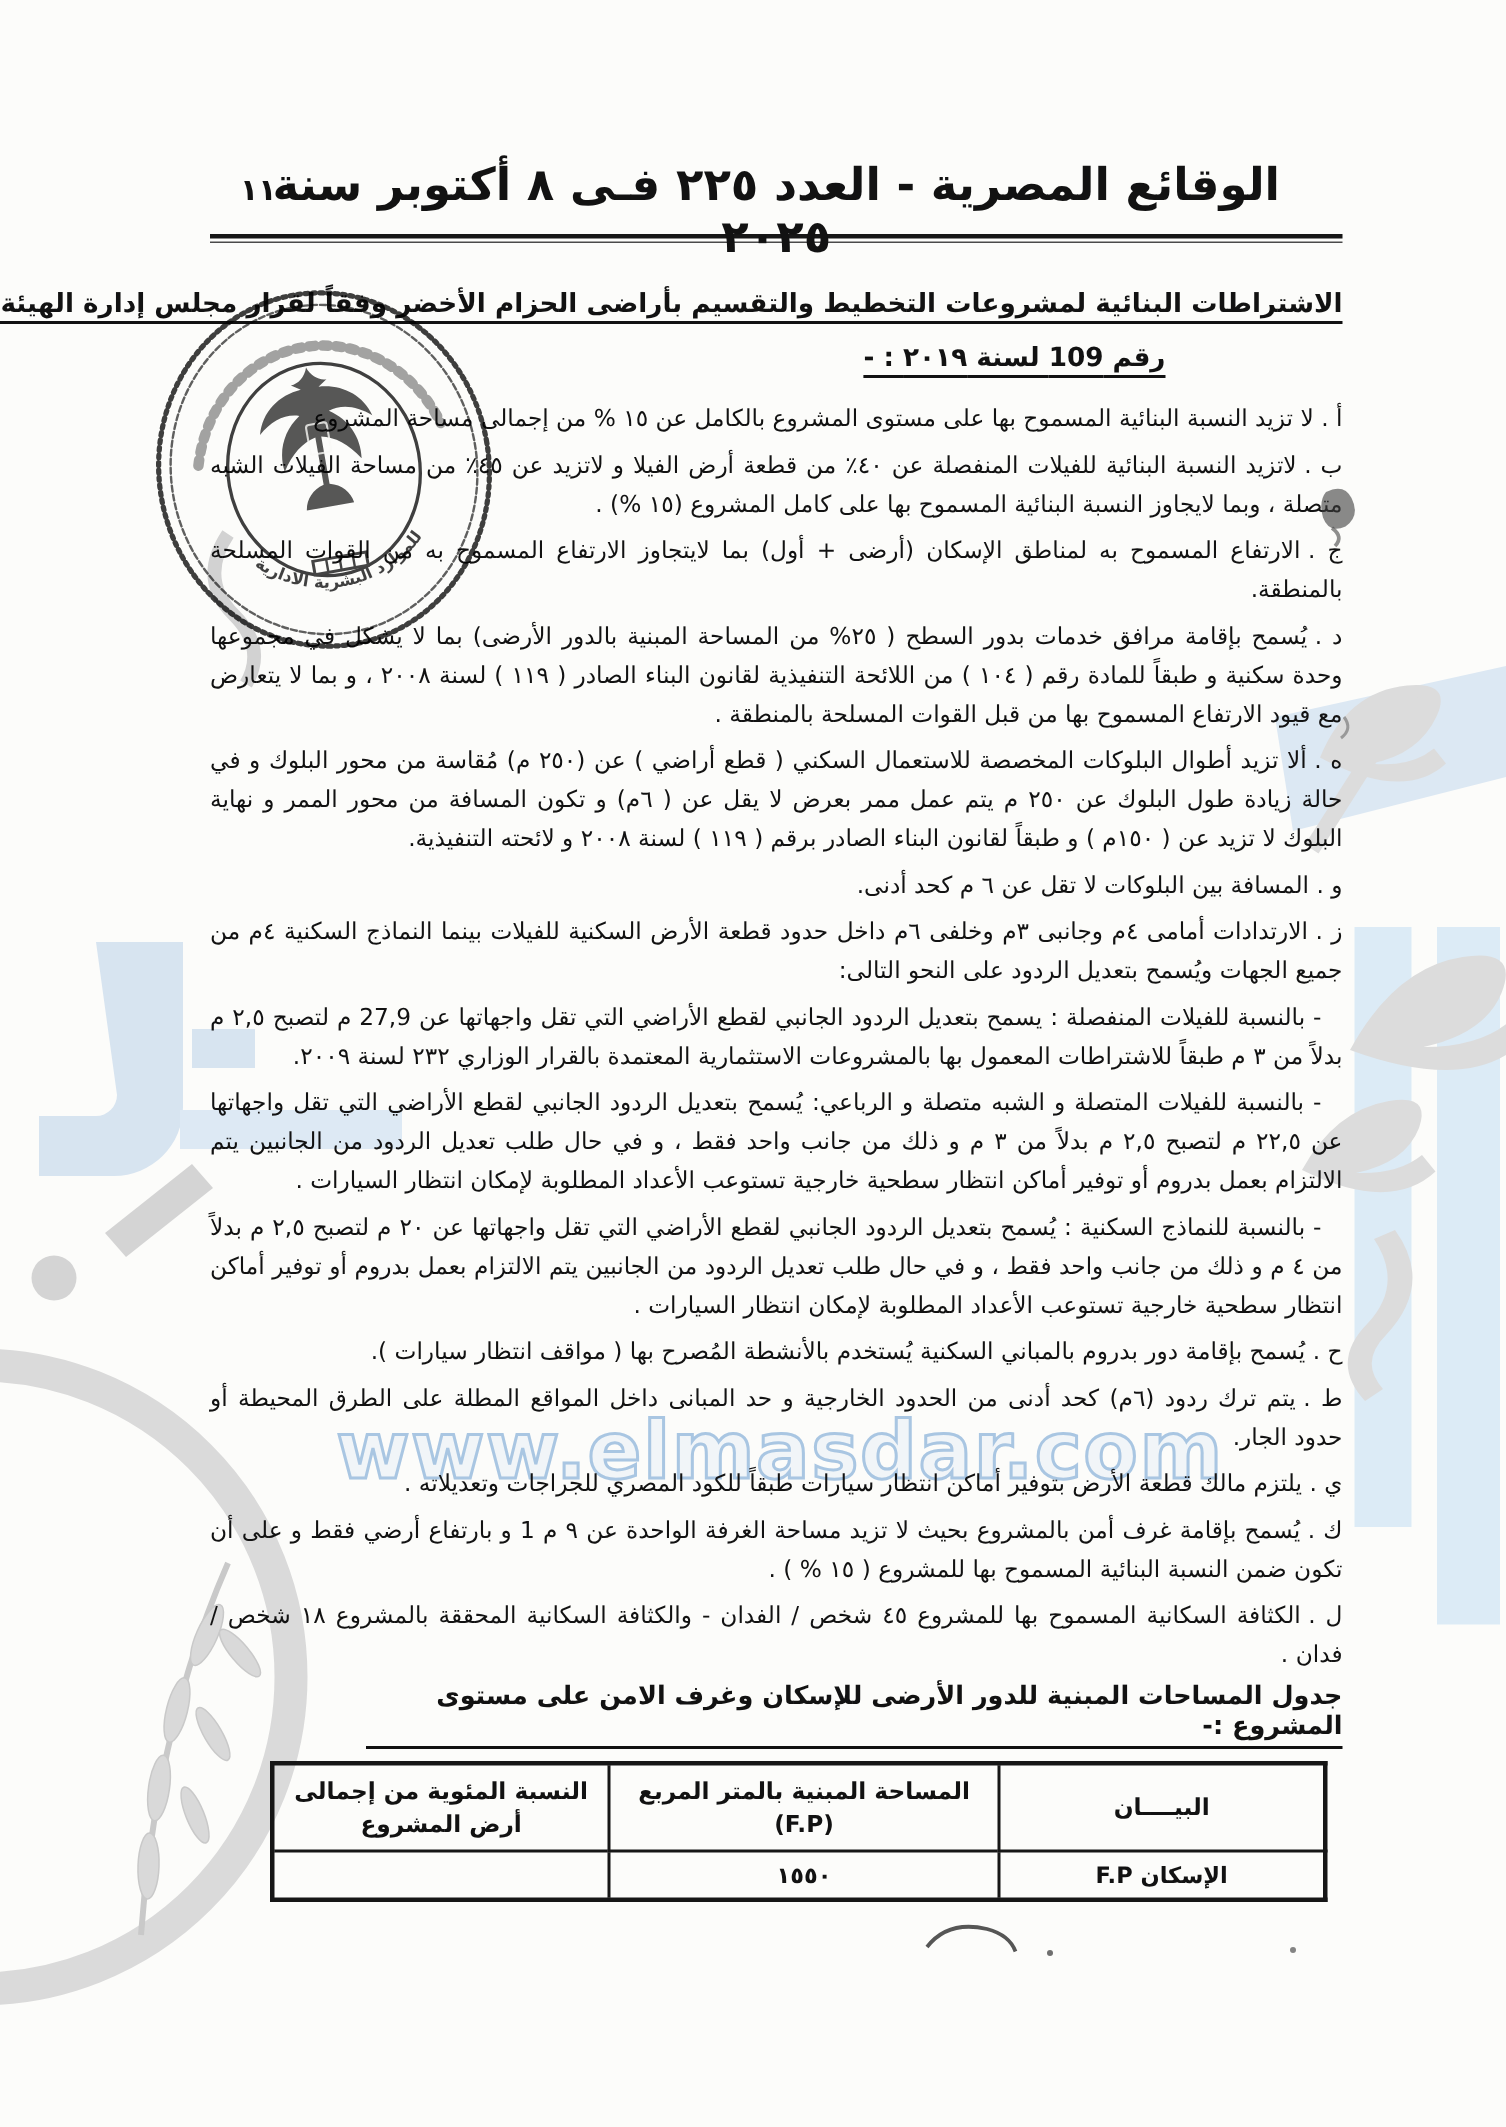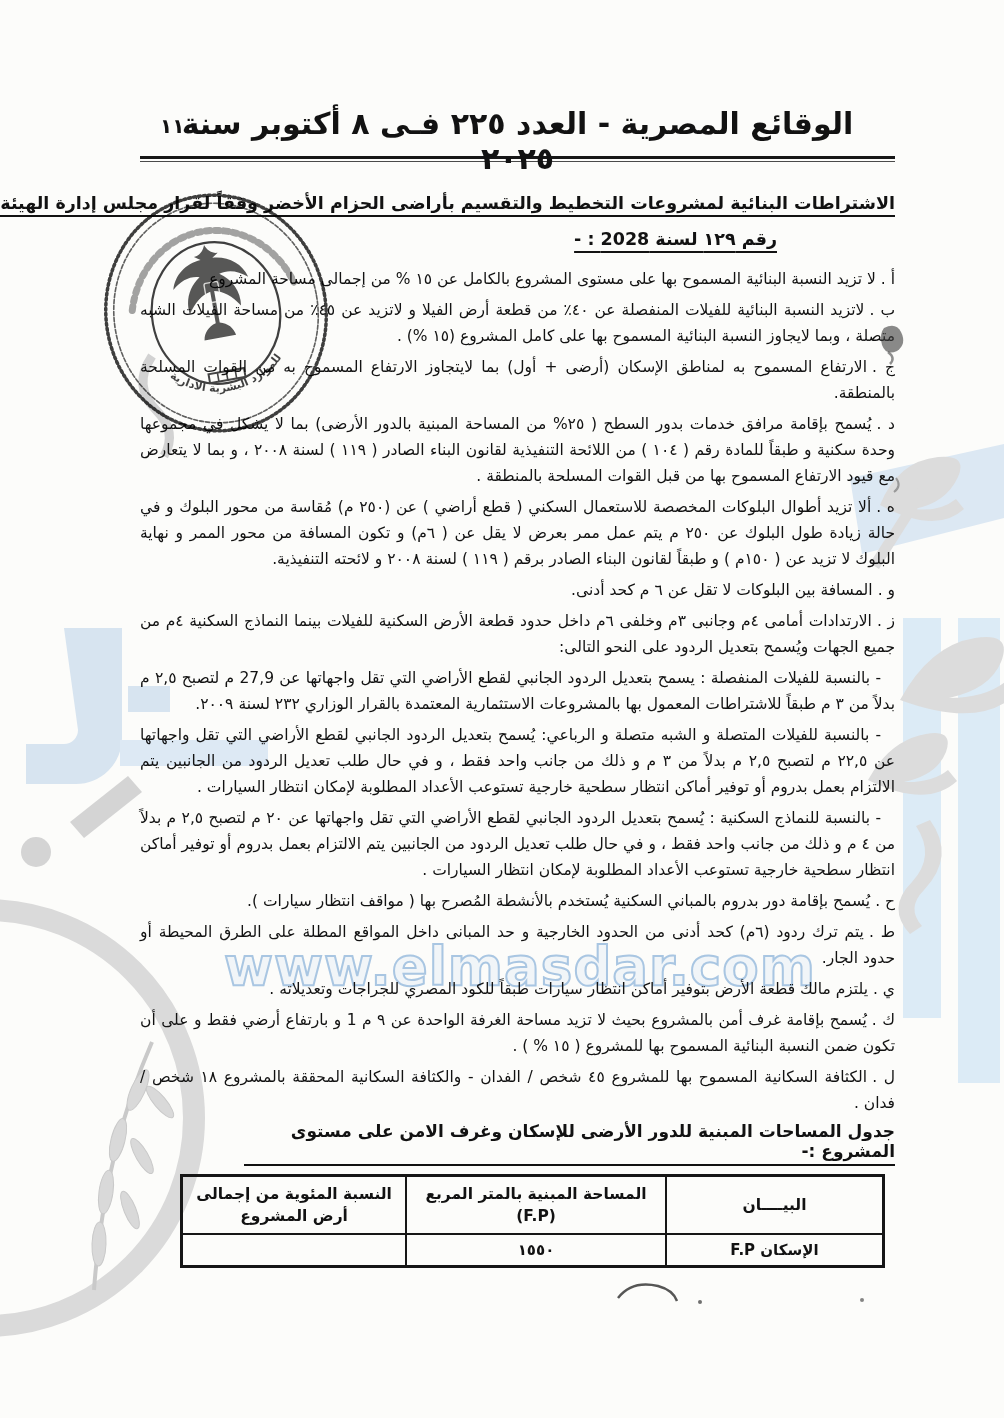--- a/index.html
+++ b/index.html
@@ -85,21 +85,21 @@
       <span class="gazette-title">الوقائع المصرية - العدد ٢٢٥ فـى ٨ أكتوبر سنة ٢٠٢٥</span>
     </div>
     <div class="header-rule">
       <div class="rule-thick"></div>
         <div class="rule-thin"></div>
     </div>
 
     <div class="doc-title">
       <div class="title-line1">الاشتراطات البنائية لمشروعات التخطيط والتقسيم بأراضى الحزام الأخضر وفقاً لقرار مجلس إدارة الهيئة بجلسته</div>
       <div class="title-line2">
-        <span>رقم ١٢٩ لسنة 2028 : -</span>
+        <span>رقم 109 لسنة ٢٠١٩ : -</span>
       </div>
     </div>
 
     <div class="items">
       <p class="item"><span class="marker">أ .</span><span>لا تزيد النسبة البنائية المسموح بها على مستوى المشروع بالكامل عن ١٥ % من إجمالى مساحة المشروع</span></p>
       <p class="item"><span class="marker">ب .</span><span>لاتزيد النسبة البنائية للفيلات المنفصلة عن ٤٠٪ من قطعة أرض الفيلا و لاتزيد عن ٤٥٪ من مساحة الفيلات الشبه متصلة ، وبما لايجاوز النسبة البنائية المسموح بها على كامل المشروع (١٥ %) .</span></p>
       <p class="item"><span class="marker">ج .</span><span>الارتفاع المسموح به لمناطق الإسكان (أرضى + أول) بما لايتجاوز الارتفاع المسموح به من القوات المسلحة بالمنطقة.</span></p>
       <p class="item"><span class="marker">د .</span><span>يُسمح بإقامة مرافق خدمات بدور السطح ( ٢٥% من المساحة المبنية بالدور الأرضى) بما لا يشكل في مجموعها وحدة سكنية و طبقاً للمادة رقم ( ١٠٤ ) من اللائحة التنفيذية لقانون البناء الصادر ( ١١٩ ) لسنة ٢٠٠٨ ، و بما لا يتعارض مع قيود الارتفاع المسموح بها من قبل القوات المسلحة بالمنطقة .</span></p>
       <p class="item"><span class="marker">ه .</span><span>ألا تزيد أطوال البلوكات المخصصة للاستعمال السكني ( قطع أراضي ) عن (٢٥٠ م) مُقاسة من محور البلوك و في حالة زيادة طول البلوك عن ٢٥٠ م يتم عمل ممر بعرض لا يقل عن ( ٦م) و تكون المسافة من محور الممر و نهاية البلوك لا تزيد عن ( ١٥٠م ) و طبقاً لقانون البناء الصادر برقم ( ١١٩ ) لسنة ٢٠٠٨ و لائحته التنفيذية.</span></p>
       <p class="item"><span class="marker">و .</span><span>المسافة بين البلوكات لا تقل عن ٦ م كحد أدنى.</span></p>

